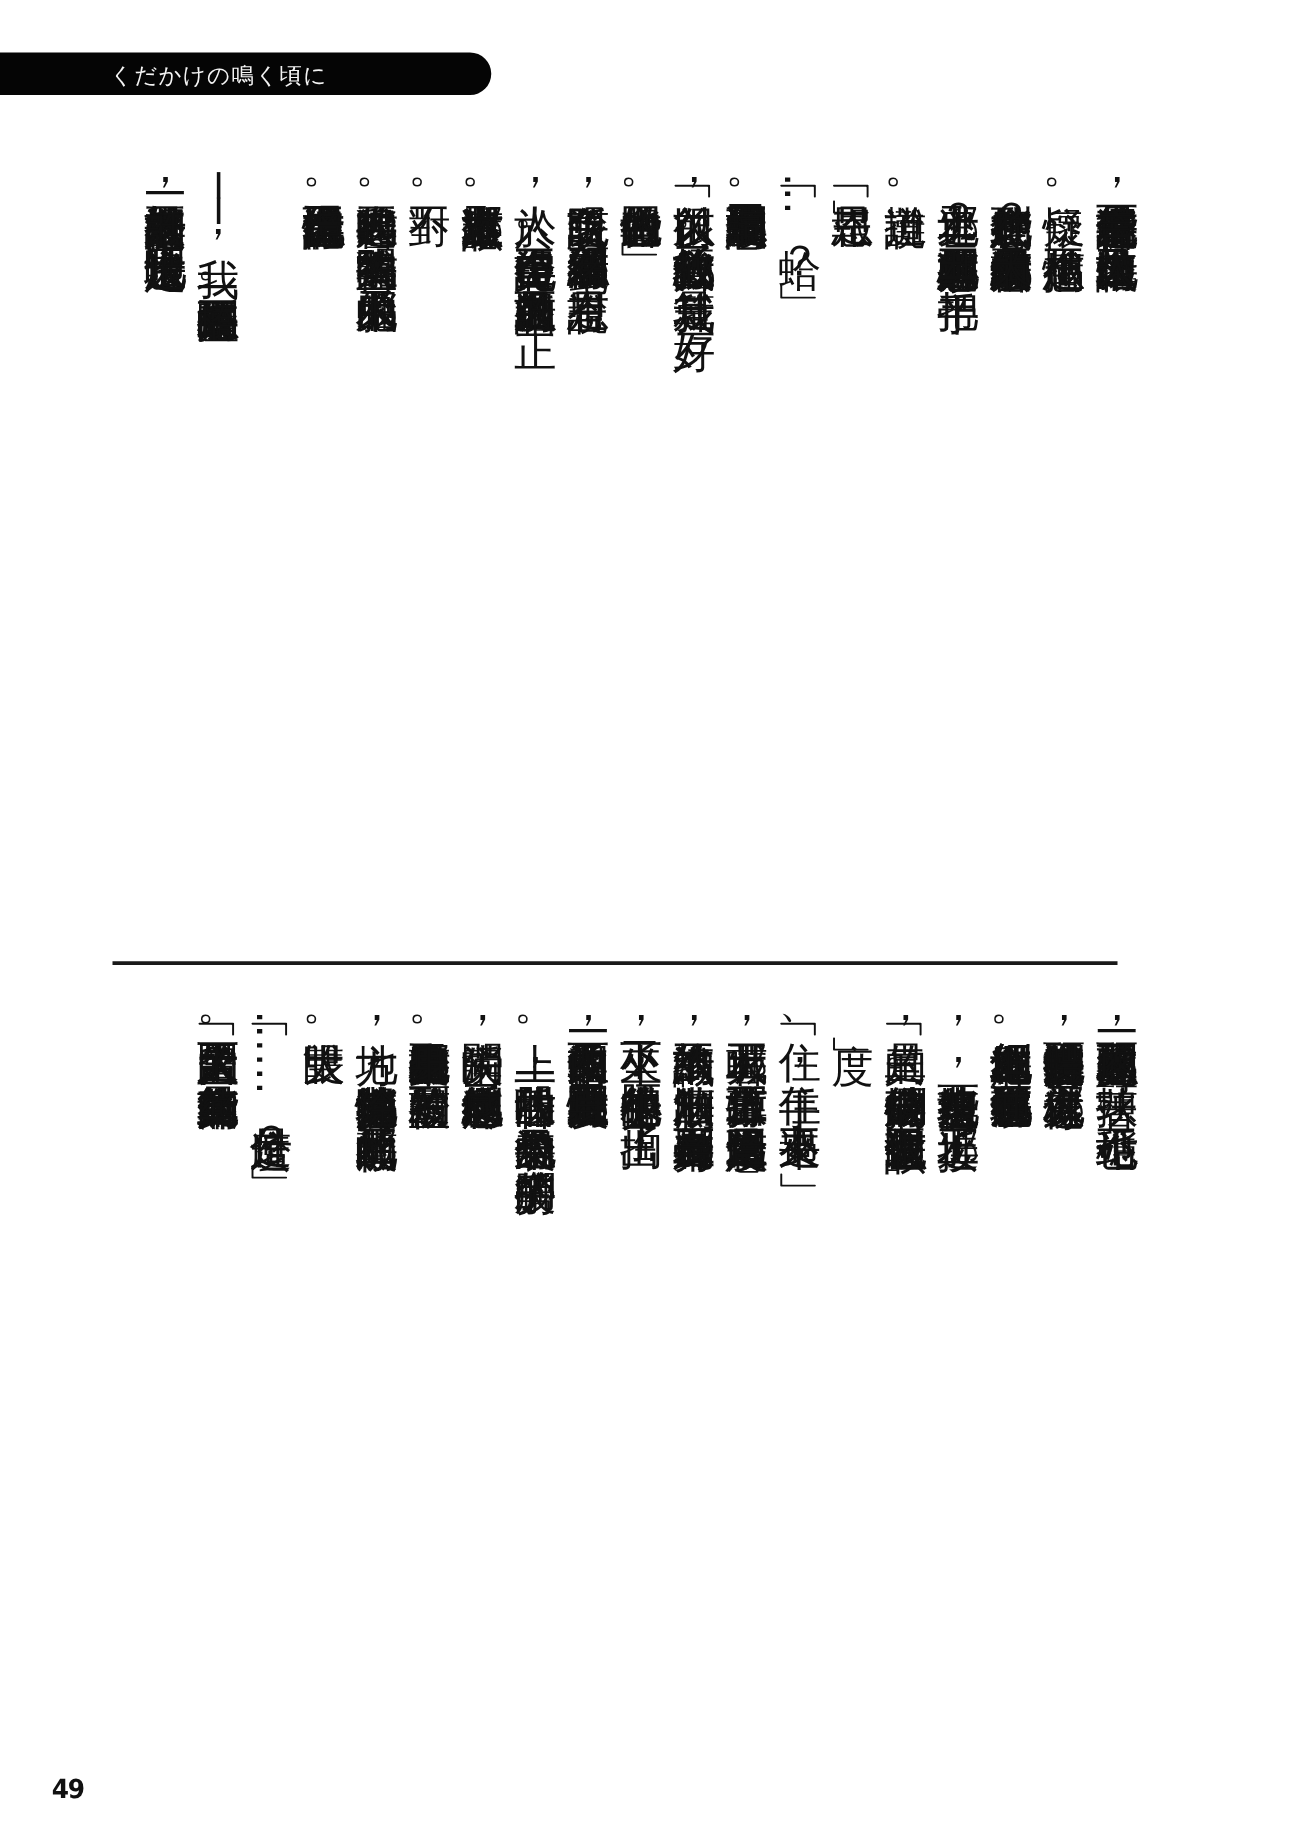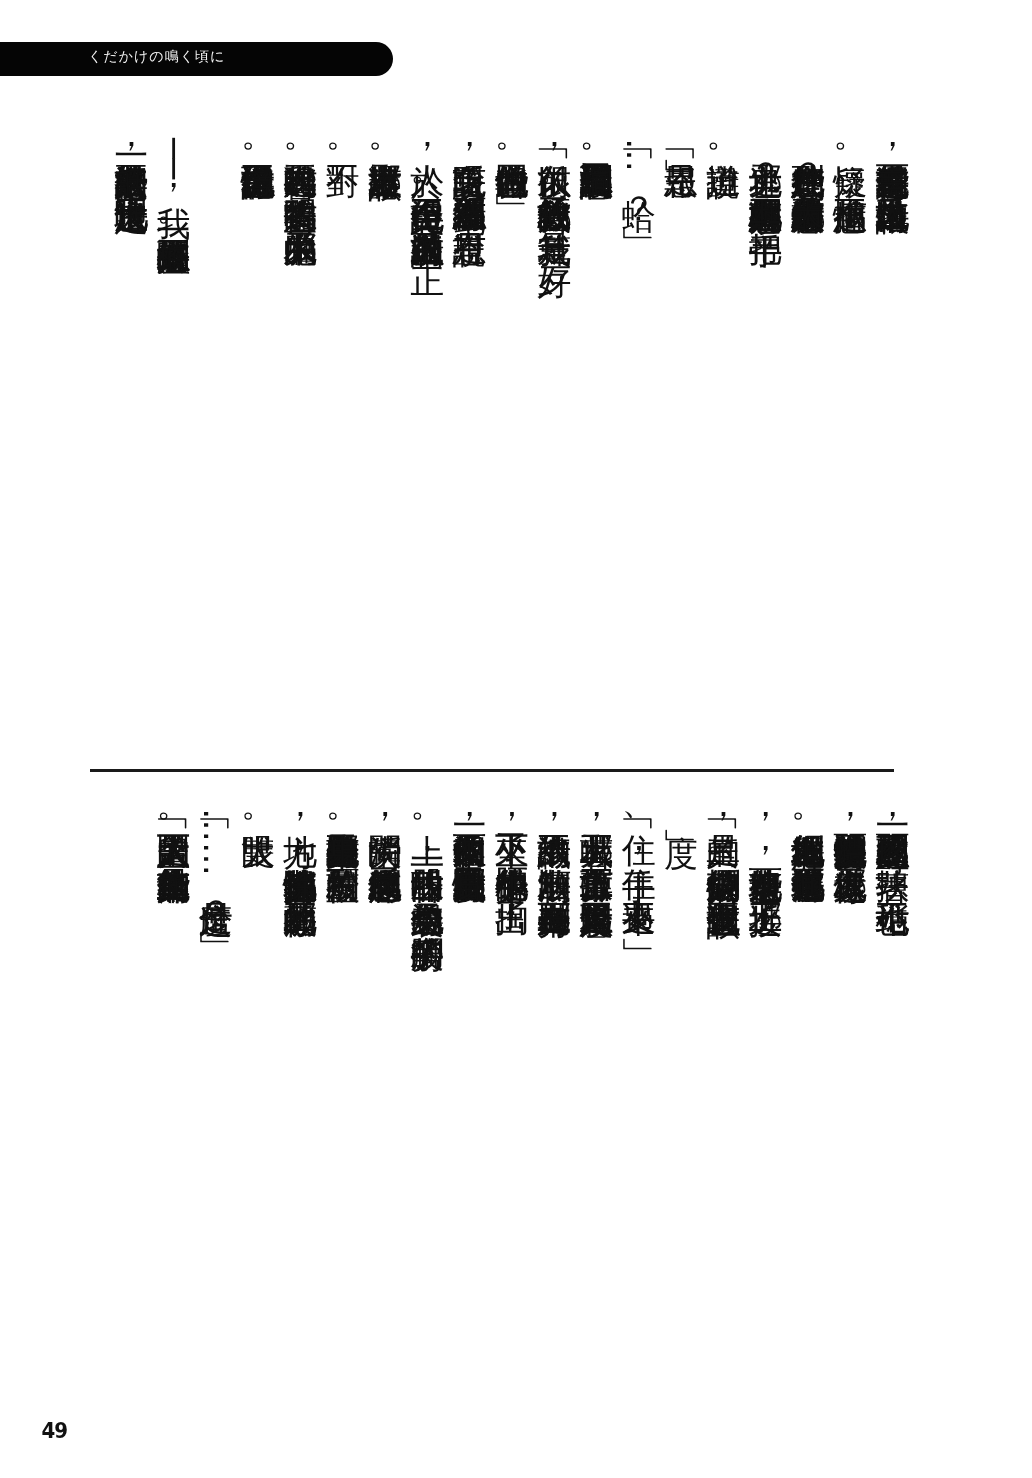--- a/index.html
+++ b/index.html
@@ -5,21 +5,21 @@
   html, body { margin:0; padding:0; }
   body {
     width:1032px; height:1478px; background:#ffffff; position:relative; overflow:hidden;
     font-family: "DejaVu Sans", sans-serif; color:#111;
   }
   .header-bar {
     position:absolute; left:0; top:42px; width:393px; height:34px;
     background:#050505; border-radius:0 17px 17px 0;
   }
   .header-title {
-    position:absolute; left:88px; top:6px; color:#f4f4f4; font-size:14px; letter-spacing:1px;
+    position:absolute; left:88px; top:6px; color:#f4f4f4; font-size:18px; letter-spacing:1px;
     font-family: Liberation Sans, sans-serif; white-space:nowrap;
   }
   .block {
     position:absolute; writing-mode: vertical-rl; font-size:34px; line-height:42.3px;
     letter-spacing:0px; font-family: "DejaVu Sans", sans-serif; color:#111;
   }
   .block-top { right:118px; top:138px; height:610px; }
   .block-bottom { right:118px; top:808px; height:580px; }
   .col { display:block; white-space:pre; }
   .divider {

